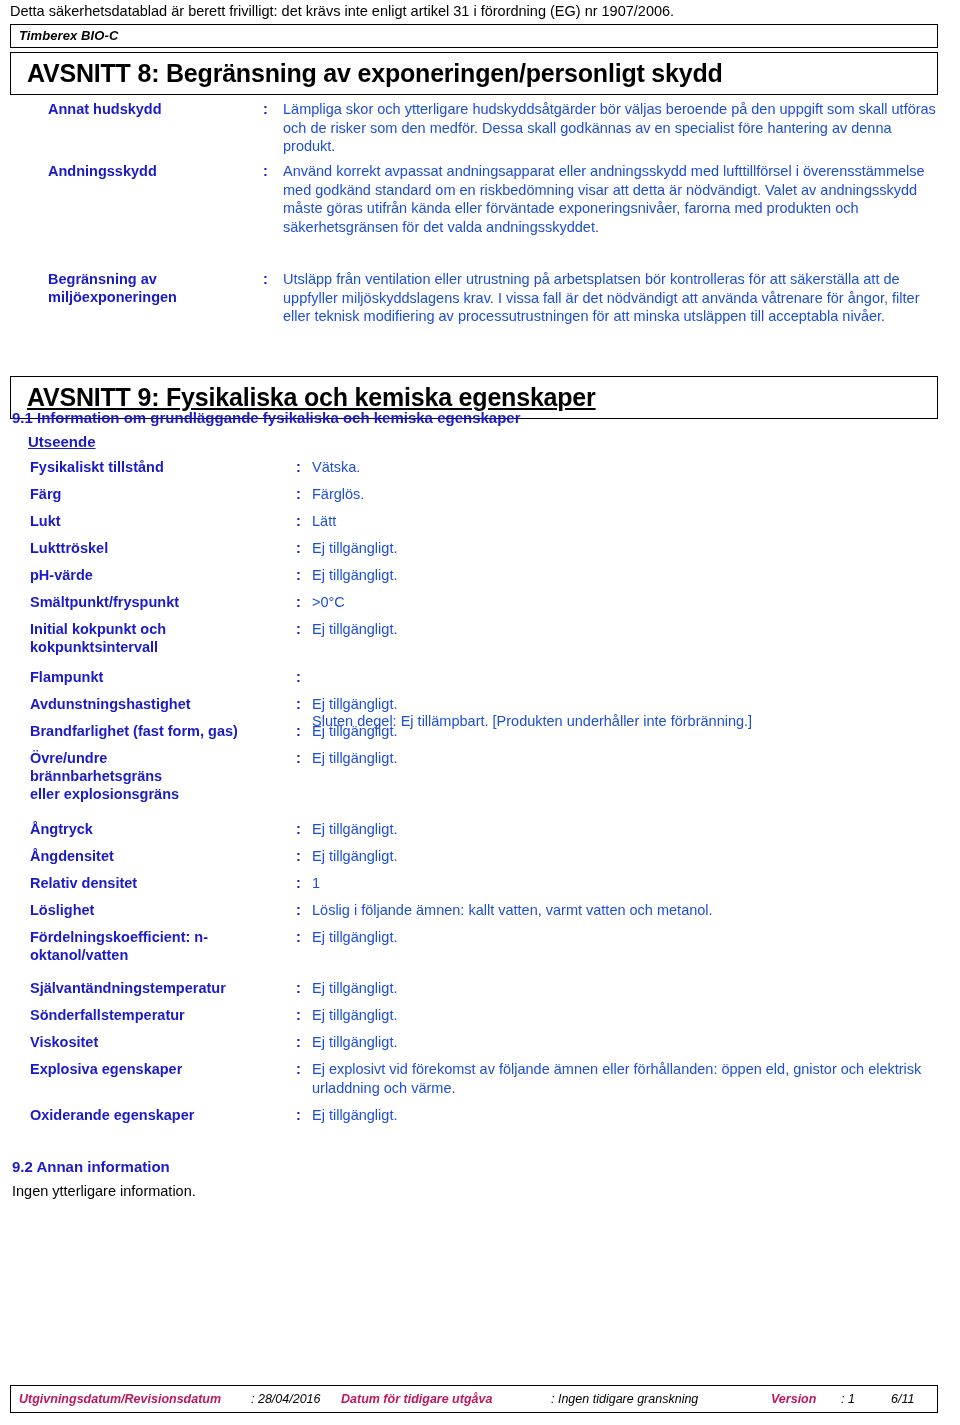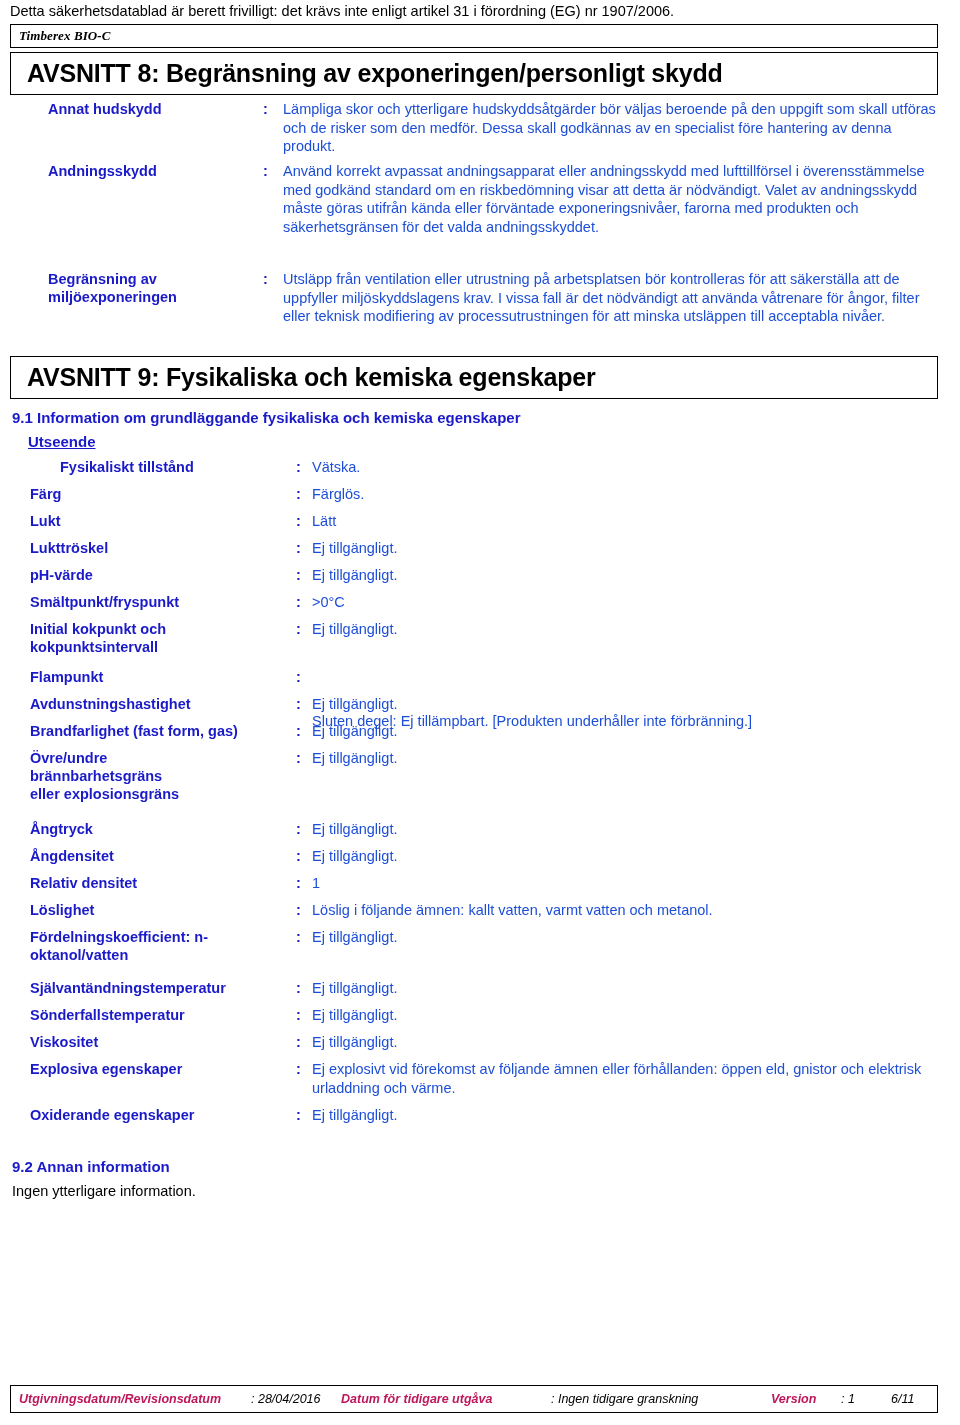--- a/index.html
+++ b/index.html
@@ -45,21 +45,20 @@
     box-sizing: border-box;
   }
   .product-name {
     position: absolute;
     left: 8px;
     top: 3px;
     font-size: 13px;
     font-style: italic;
     font-weight: bold;
     letter-spacing: 0.1px;
-    font-family: Liberation Serif, serif;
   }
 
   
   .section-box {
     position: absolute;
     left: 10px;
     width: 928px;
     border: 1px solid #000;
     box-sizing: border-box;
     background: #fff;
@@ -67,21 +66,21 @@
   .section-title {
     font-size: 25px;
     font-weight: bold;
     line-height: 31px;
     padding: 5px 0 5px 16px;
     letter-spacing: -0.2px;
     white-space: nowrap;
   }
 
   #section8-box { top: 52px; }
-  #section9-box { top: 356px; }
+  #section9-box { top: 376px; text-decoration: underline; }
 
   
   .row {
     position: absolute;
     display: block;
   }
   .lbl {
     position: absolute;
     font-weight: bold;
     color: #1a1ac8;
@@ -202,21 +201,21 @@
 
   <div class="section-box" id="section9-box">
     <div class="section-title">AVSNITT 9: Fysikaliska och kemiska egenskaper</div>
   </div>
 
   <div class="sub-head" style="left:12px; top:408px;">9.1 Information om grundläggande fysikaliska och kemiska egenskaper</div>
 
   <div class="sub-head underlined" style="left:28px; top:432px;">Utseende</div>
 
   <div class="row">
-    <div class="lbl s9-lbl" style="top:458px;margin-left:30px;">Fysikaliskt tillstånd</div>
+    <div class="lbl s9-lbl" style="top:458px;">Fysikaliskt tillstånd</div>
     <div class="colon s9-col" style="top:458px;">:</div>
     <div class="val s9-val" style="top:458px;">Vätska.</div>
   </div>
 
   <div class="row">
     <div class="lbl s9-lbl" style="top:485px;">Färg</div>
     <div class="colon s9-col" style="top:485px;">:</div>
     <div class="val s9-val" style="top:485px;">Färglös.</div>
   </div>
 

